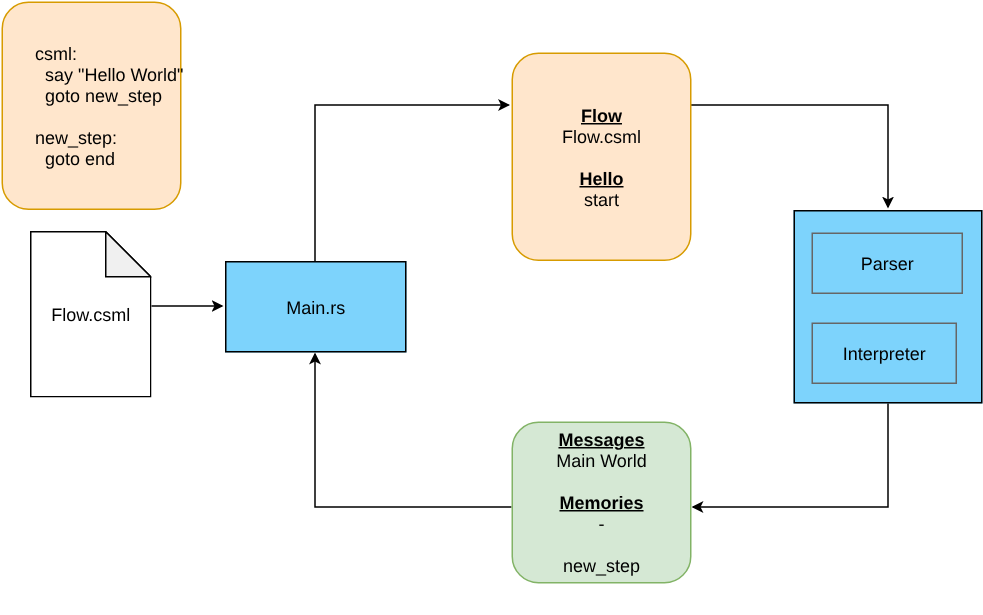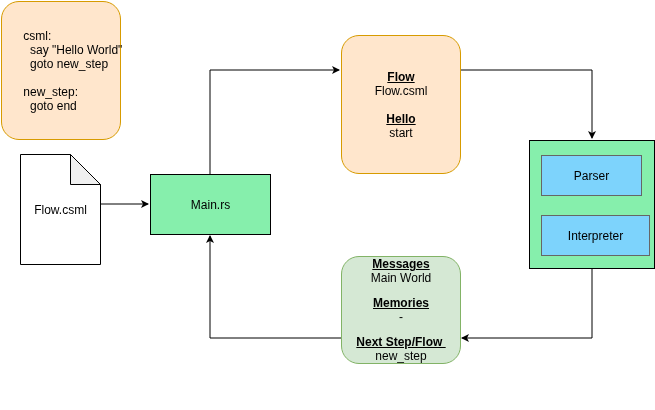--- a/index.html
+++ b/index.html
@@ -2,21 +2,21 @@
 <html><head>
 <meta charset="utf-8">
 <style>
   html, body { margin: 0; padding: 0; background: #ffffff; }
   body { width: 655px; height: 410px; position: relative; overflow: hidden;
          font-family: "Liberation Sans", sans-serif; font-size: 12px; color: #000; }
   svg.edges { position: absolute; left: 0; top: 0; width: 655px; height: 410px; pointer-events: none; }
   .node { position: absolute; box-sizing: border-box; display: flex; align-items: center; justify-content: center; text-align: center; }
   .peach { background: #ffe6cc; border: 1px solid #d79b00; border-radius: 18px; }
   .green { background: #d5e8d4; border: 1px solid #82b366; border-radius: 18px; }
-  .plain { background: #86efac; border: 1px solid #000; }
+  .plain { background: #7dd3fc; border: 1px solid #000; }
   .gray  { background: #7dd3fc; border: 1px solid #666666; }
   .code { justify-content: flex-start; text-align: left; padding-left: 8px; line-height: 14px; white-space: pre; }
   .stack { flex-direction: column; line-height: 14px; }
   .hdr { font-weight: bold; text-decoration: underline; }
   .gap { height: 14px; }
   .doc { position: absolute; left: 20px; top: 154px; width: 81px; height: 111px; }
   .doc-label { position: absolute; left: 20px; top: 154px; width: 81px; height: 111px; display:flex; align-items:center; justify-content:center; }
 </style>
 </head>
 <body>
@@ -69,26 +69,25 @@
 </div>
 
 <div class="node plain" style="left:150px; top:174px; width:121px; height:61px;">
   <span>Main.rs</span>
 </div>
 
 <div class="node plain" style="left:529px; top:140px; width:126px; height:129px;"></div>
 <div class="node gray" style="left:541px; top:155px; width:101px; height:41px;">
   <span>Parser</span>
 </div>
-<div class="node gray" style="left:541px; top:215px; width:109px; height:41px;">
+<div class="node gray" style="left:541px; top:215px; width:97px; height:41px;">
   <span>Interpreter</span>
 </div>
 
-<div class="node green stack" style="left:341px; top:256px; width:120px; height:108px;">
+<div class="node green stack" style="left:341px; top:281px; width:120px; height:108px;">
   <span class="hdr">Messages</span>
   <span>Main World</span>
   <span class="gap"></span>
   <span class="hdr">Memories</span>
   <span>-</span>
   <span class="gap"></span>
-  <span class="hdr" style="white-space:pre;">Next Step/Flow </span>
   <span>new_step</span>
 </div>
 
 </body></html>

